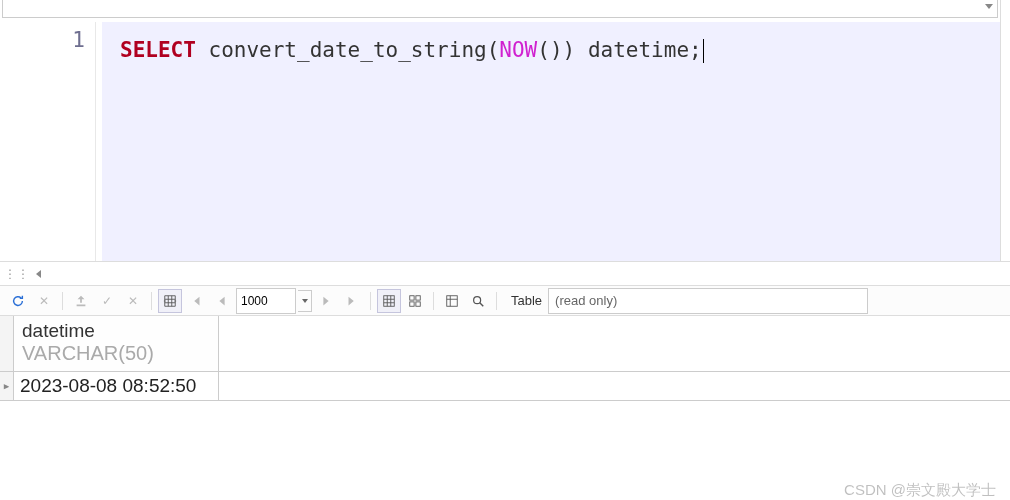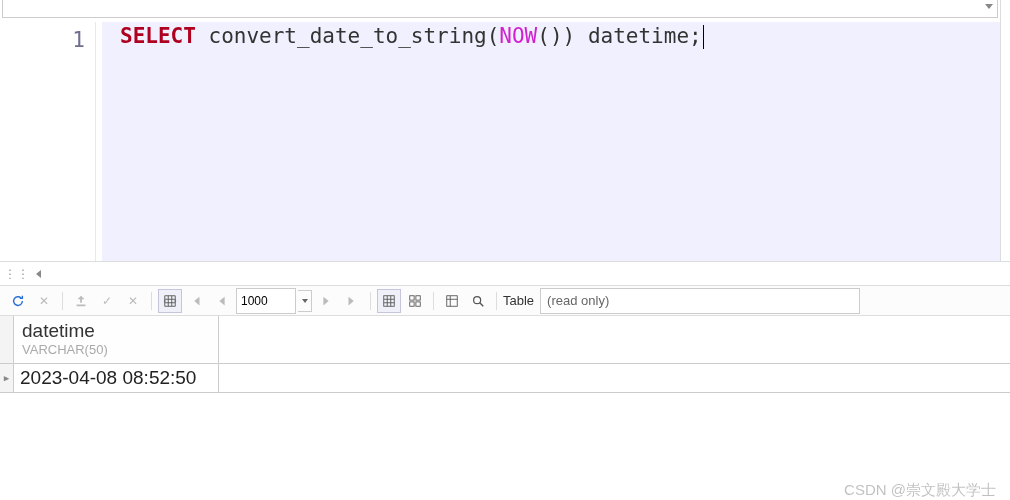--- a/index.html
+++ b/index.html
@@ -16,43 +16,43 @@
 }
 .top-container { display: flex; height: 262px; border-bottom: 1px solid #ddd; }
 .main-col { flex: 1; display: flex; flex-direction: column; position: relative; }
 .right-strip { width: 10px; border-left: 1px solid #ddd; background: #fff; }
 .top-thin-bar { height: 18px; border: 1px solid #ccc; border-top: none; margin: 0 2px 4px 2px; background: #fff; position: relative; }
 .top-thin-bar:after { content: ""; position: absolute; right: 4px; top: 4px; width: 0; height: 0; border-left: 4px solid transparent; border-right: 4px solid transparent; border-top: 5px solid #888; }
 .editor-area { flex: 1; display: flex; background: #fff; position: relative; }
 .gutter { width: 96px; text-align: right; padding-right: 10px; color: #6e6e8f; font-size: 21px; font-family: Consolas, monospace; padding-top: 6px; border-right: 1px solid #e8e8e8; }
 .change-marker { width: 6px; background: #fff; padding-top: 8px; }
 .change-marker .bar { width: 4px; height: 22px; background: #f3d85e; margin-left: 10px; }
-.code-surface { flex: 1; background: #f0f0ff; padding: 2px 10px 6px 18px; font-size: 21px; font-family: Consolas, monospace; color: #333; position: relative; }
+.code-surface { flex: 1; background: #f0f0ff; padding: 16px 10px 6px 18px; font-size: 21px; font-family: Consolas, monospace; color: #333; position: relative; }
 .kw { color: #b00020; font-weight: bold; }
 .fn { color: #d020d0; }
 .caret { border-left: 1px solid #000; display: inline-block; height: 24px; vertical-align: middle; margin-left: 1px; }
 .splitter-row { height: 24px; display: flex; align-items: center; background: #fff; border-bottom: 1px solid #ddd; padding-left: 4px; gap: 6px; }
 .grip-icon { color: #999; font-size: 12px; letter-spacing: 1px; }
 .tri-left { width: 0; height: 0; border-top: 4px solid transparent; border-bottom: 4px solid transparent; border-right: 5px solid #888; }
 .toolbar { height: 30px; display: flex; align-items: center; background: #fcfcfc; border-bottom: 1px solid #ddd; padding: 0 6px; gap: 2px; font-family: Tahoma, sans-serif; font-size: 12px; }
 .tbtn { width: 24px; height: 24px; display: flex; align-items: center; justify-content: center; color: #555; cursor: pointer; }
 .tbtn.dis { color: #bbb; }
 .tbtn.boxed, .tbtn.active { border: 1px solid #c5c5dd; background: #f0f0f8; }
 .sep { width: 1px; height: 18px; background: #ddd; margin: 0 4px; }
 .limit-field { width: 60px; height: 26px; font-size: 12px; border: 1px solid #ccc; padding: 0 4px; font-family: Tahoma, sans-serif; }
 .dd-caret { width: 14px; height: 22px; border: 1px solid #ccc; border-left: none; display: flex; align-items: center; justify-content: center; }
 .dd-caret:after { content: ""; width: 0; height: 0; border-left: 3px solid transparent; border-right: 3px solid transparent; border-top: 4px solid #666; }
-.mode-label { font-size: 13px; color: #333; margin-right: 4px; }
+.mode-label { font-size: 13px; color: #333; margin-left: 8px; margin-right: 4px; }
 .mode-field { width: 320px; height: 26px; font-size: 13px; border: 1px solid #ccc; padding: 0 6px; color: #666; font-family: Tahoma, sans-serif; background: #fff; }
 .results { flex: 1; background: #fff; overflow: hidden; }
 .res-header { display: flex; border-bottom: 1px solid #ccc; }
 .corner { width: 14px; background: #f4f4f4; border-right: 1px solid #ccc; }
 .col-head { width: 205px; border-right: 1px solid #ccc; padding: 4px 8px 6px 8px; background: #fefefe; }
 .col-name { font-size: 19px; color: #333; font-family: Tahoma, sans-serif; }
-.col-type { font-size: 13px; color: #aaa; font-family: Tahoma, sans-serif; }
+.col-type { font-size: 20px; color: #aaa; font-family: Tahoma, sans-serif; }
 .res-row { display: flex; border-bottom: 1px solid #ccc; }
 .row-marker { width: 14px; background: #f4f4f4; border-right: 1px solid #ccc; display: flex; align-items: center; justify-content: center; color: #888; font-size: 9px; }
 .cell { width: 205px; border-right: 1px solid #ccc; padding: 3px 6px; font-size: 19px; color: #222; font-family: Tahoma, sans-serif; }
 .watermark { position: absolute; bottom: 0; right: 14px; font-family: Tahoma, sans-serif; font-size: 15px; color: rgba(0,0,0,0.25); }
 svg.ic { width: 14px; height: 14px; }
 </style>
 </head>
 <body>
 
 <div class="top-container">
@@ -160,17 +160,17 @@
 <div class="results">
   <div class="res-header">
     <div class="corner"></div>
     <div class="col-head">
       <div class="col-name">datetime</div>
       <div class="col-type">VARCHAR(50)</div>
     </div>
   </div>
   <div class="res-row">
     <div class="row-marker">▶</div>
-    <div class="cell">2023-04-08 08:52:50</div>
+    <div class="cell">2023-08-08 08:52:50</div>
   </div>
 </div>
 
 <div class="watermark">CSDN @崇文殿大学士</div>
 
 </body></html>

